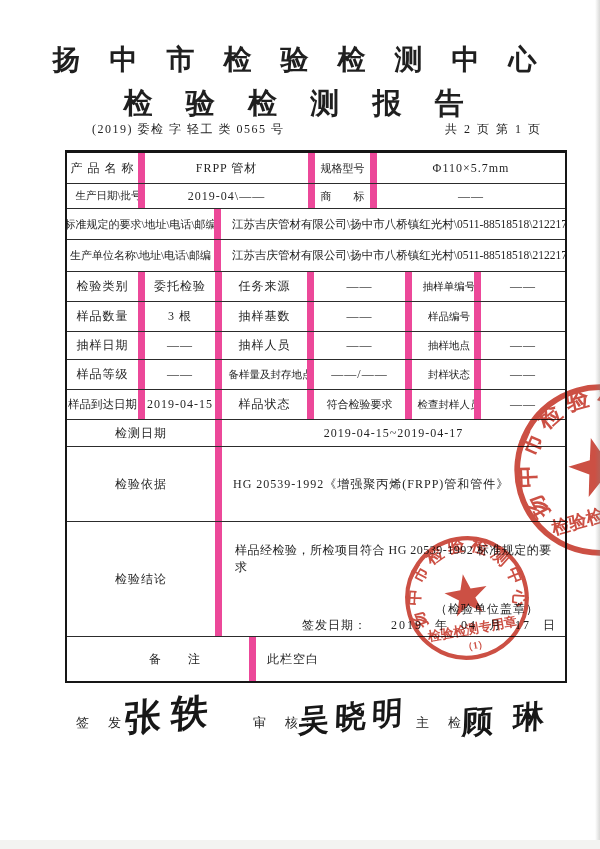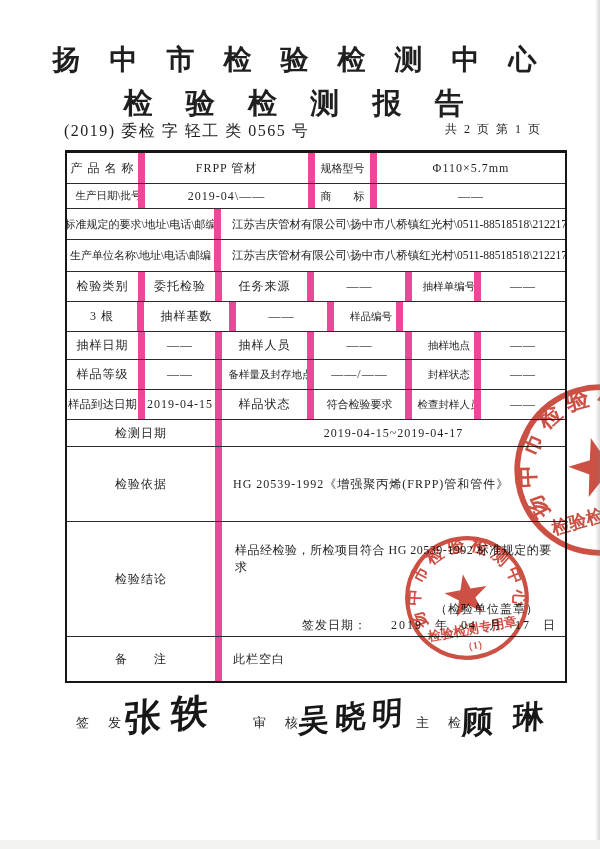--- a/index.html
+++ b/index.html
@@ -8,29 +8,29 @@
     background:#ffffff;color:#1f1f1f;
     font-family:"Liberation Serif","DejaVu Serif",serif;
   }
   .page{position:absolute;inset:0;}
 
   
   .hdr-title{position:absolute;top:41px;left:0;width:100%;text-align:center;
     font-size:28px;font-weight:bold;letter-spacing:11px;white-space:nowrap;}
   .hdr-sub{position:absolute;top:84px;left:0;width:100%;text-align:center;
     font-size:29px;font-weight:bold;letter-spacing:13px;white-space:nowrap;}
-  .doc-no{position:absolute;top:121px;left:64px;font-size:16px;letter-spacing:1.5px;}
+  .doc-no{position:absolute;top:121px;left:92px;font-size:12px;letter-spacing:1.5px;}
   .page-info{position:absolute;top:121px;right:58px;font-size:12px;letter-spacing:2px;}
 
   
   .tbl{position:absolute;left:65px;top:150px;width:502px;height:533px;
     border:2px solid #161616;border-top-width:3px;box-sizing:border-box;
     display:flex;flex-direction:column;background:transparent;}
   .row{display:flex;border-bottom:1px solid #2c2c2c;box-sizing:border-box;flex:0 0 auto;}
-  .row.last{border-bottom:none;flex:1 1 auto;}
+  .row.last{border-bottom:none;flex:1 1 auto;margin-left:34px;}
   .c{border-right:7px solid #ec4899;box-sizing:border-box;display:flex;
     align-items:center;justify-content:center;font-size:12px;letter-spacing:1px;
     text-align:center;overflow:hidden;white-space:nowrap;}
   .c.end{border-right:none;flex:1 1 auto;}
   .c.left{justify-content:flex-start;text-align:left;padding-left:11px;}
   .h31{height:31px}.h25{height:25px}.h32{height:32px}.h30{height:30px}
   .h28{height:28px}.h27{height:27px}.h75{height:75px}.h115{height:115px}
   .wA1{width:78px}.wA2{width:170px}.wA3{width:62px}
   .wB1{width:155px}
   .wC1{width:78px}.wC2{width:77px}.wC3{width:92px}.wC4{width:98px}.wC5{width:69px}
@@ -109,20 +109,21 @@
     <div class="row h30">
       <div class="c wC1">检验类别</div>
       <div class="c wC2">委托检验</div>
       <div class="c wC3">任务来源</div>
       <div class="c wC4">——</div>
       <div class="c wC5 fs10">抽样单编号</div>
       <div class="c end">——</div>
     </div>
 
     <div class="row h30">
+      <div class="c wC1">样品数量</div>
       <div class="c wC2">3 根</div>
       <div class="c wC3">抽样基数</div>
       <div class="c wC4">——</div>
       <div class="c wC5 fs10">样品编号</div>
     </div>
 
     <div class="row h28">
       <div class="c wC1">抽样日期</div>
       <div class="c wC2">——</div>
       <div class="c wC3">抽样人员</div>

